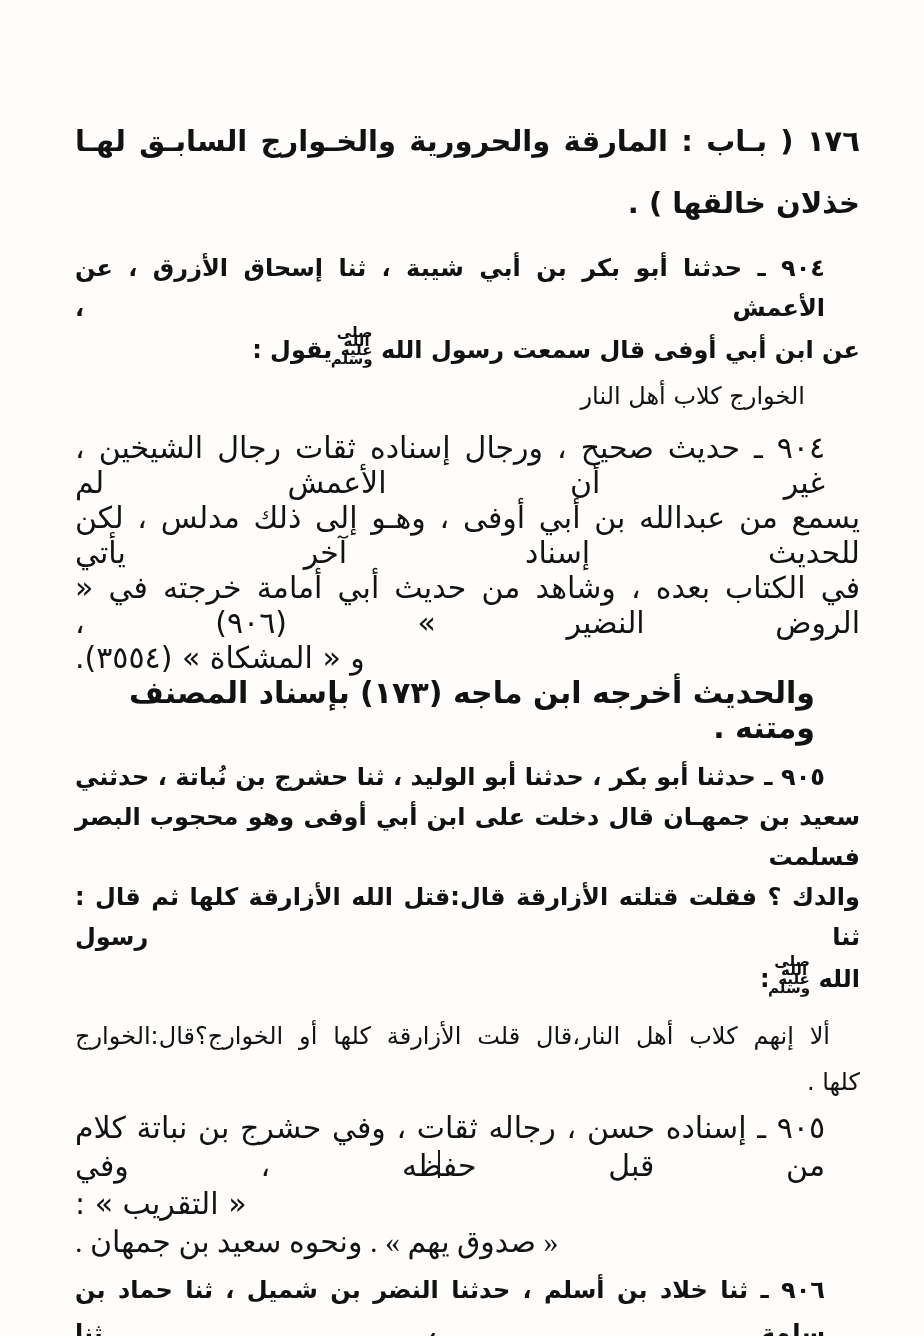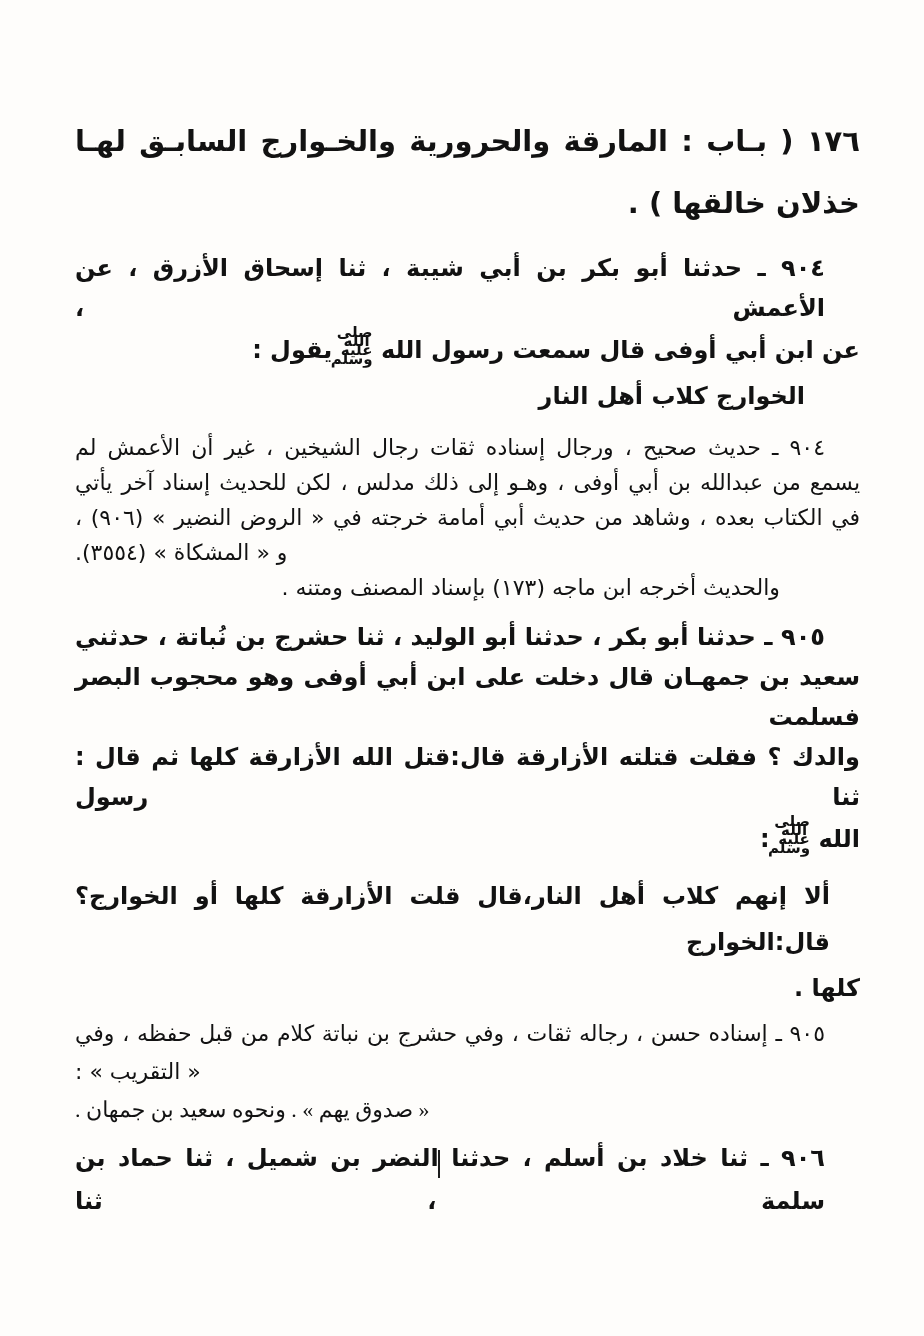--- a/index.html
+++ b/index.html
@@ -19,26 +19,26 @@
     position:absolute;top:0;left:0;right:0;
     padding:110px 64px 0 75px;
   }
   .line{display:block;}
   .just{text-align:justify;text-align-last:justify;}
   .right{text-align:right;}
   .left{text-align:left;}
   .center{text-align:left;font-family:Liberation Serif, serif;}
   .heading{font-size:29px;font-weight:bold;line-height:62px;}
   .isnad{font-size:24px;font-weight:bold;line-height:40px;}
-  .matn{font-size:24px;font-weight:bold;line-height:40px;}
-  .takh{font-size:22px;font-weight:normal;line-height:35px;}
+  .matn{font-size:24px;font-weight:normal;line-height:40px;}
+  .takh{font-size:30px;font-weight:normal;line-height:35px;}
   .ind35{padding-right:35px;}
   .ind30{padding-right:30px;}
   .mr55{margin-left:0;margin-right:55px;}
-  .mr100{margin-right:80px;}
+  .mr100{margin-right:45px;font-weight:bold;}
   .saw{
     display:inline-block;
     width:32px;
     font-size:15px;
     line-height:9px;
     text-align:center;
     vertical-align:-6px;
     font-weight:bold;
     white-space:normal;
   }

